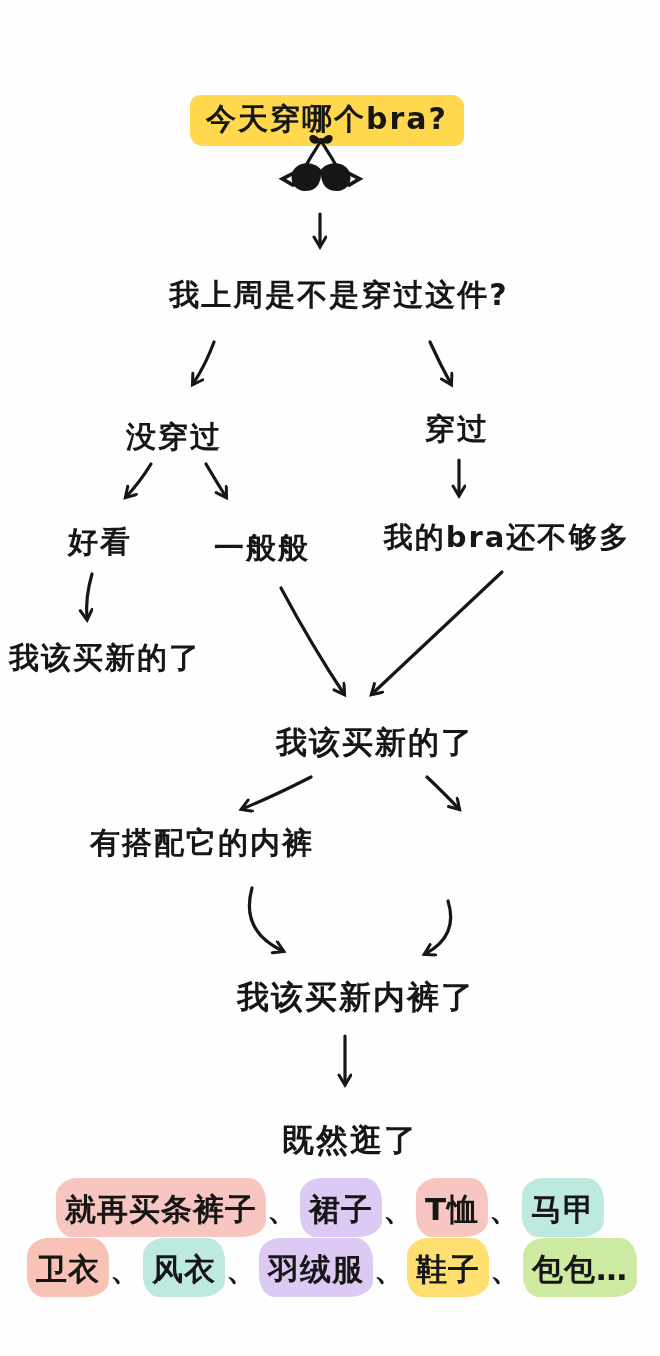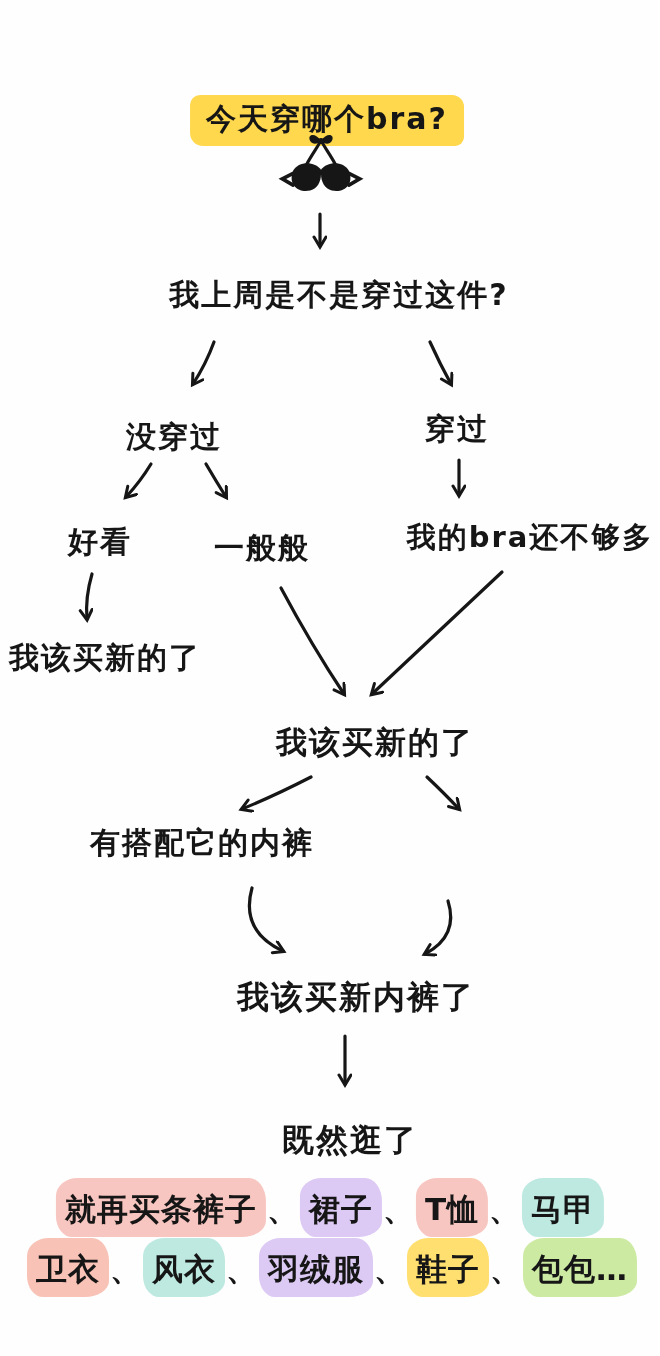--- a/index.html
+++ b/index.html
@@ -103,21 +103,21 @@
       <path marker-end="url(#ah)" d="M448 901 Q459 936 425 954"></path>
       <path marker-end="url(#ah)" d="M345 1036 L345 1084"></path>
     </g>
   </svg>
 
   <div class="node" style="left:339px; top:278px;">我上周是不是穿过这件?</div>
   <div class="node" style="left:174px; top:420px;">没穿过</div>
   <div class="node" style="left:457px; top:412px;">穿过</div>
   <div class="node" style="left:100px; top:525px;">好看</div>
   <div class="node" style="left:262px; top:531px;">一般般</div>
-  <div class="node" style="left:530px; top:521px; font-size:29px;">我的bra还不够多</div>
+  <div class="node" style="left:507px; top:521px; font-size:29px;">我的bra还不够多</div>
   <div class="node" style="left:105px; top:641px;">我该买新的了</div>
   <div class="node" style="left:375px; top:725px; font-size:31px;">我该买新的了</div>
   <div class="node" style="left:202px; top:826px;">有搭配它的内裤</div>
   <div class="node" style="left:356px; top:979px; font-size:32px;">我该买新内裤了</div>
   <div class="node" style="left:350px; top:1122px; font-size:32px;">既然逛了</div>
 
   <div class="shop-line" style="left:330px; top:1178px;"><span class="hl" style="background: rgb(248, 198, 192);">就再买条裤子</span><span class="sep">、</span><span class="hl" style="background: rgb(220, 201, 244);">裙子</span><span class="sep">、</span><span class="hl" style="background: rgb(248, 198, 192);">T恤</span><span class="sep">、</span><span class="hl" style="background: rgb(190, 233, 225);">马甲</span></div>
   <div class="shop-line" style="left:332px; top:1238px;"><span class="hl" style="background: rgb(248, 195, 182);">卫衣</span><span class="sep">、</span><span class="hl" style="background: rgb(190, 233, 225);">风衣</span><span class="sep">、</span><span class="hl" style="background: rgb(220, 201, 244);">羽绒服</span><span class="sep">、</span><span class="hl" style="background: rgb(255, 223, 112);">鞋子</span><span class="sep">、</span><span class="hl" style="background: rgb(205, 234, 162);">包包…</span></div>
 
 </div>

